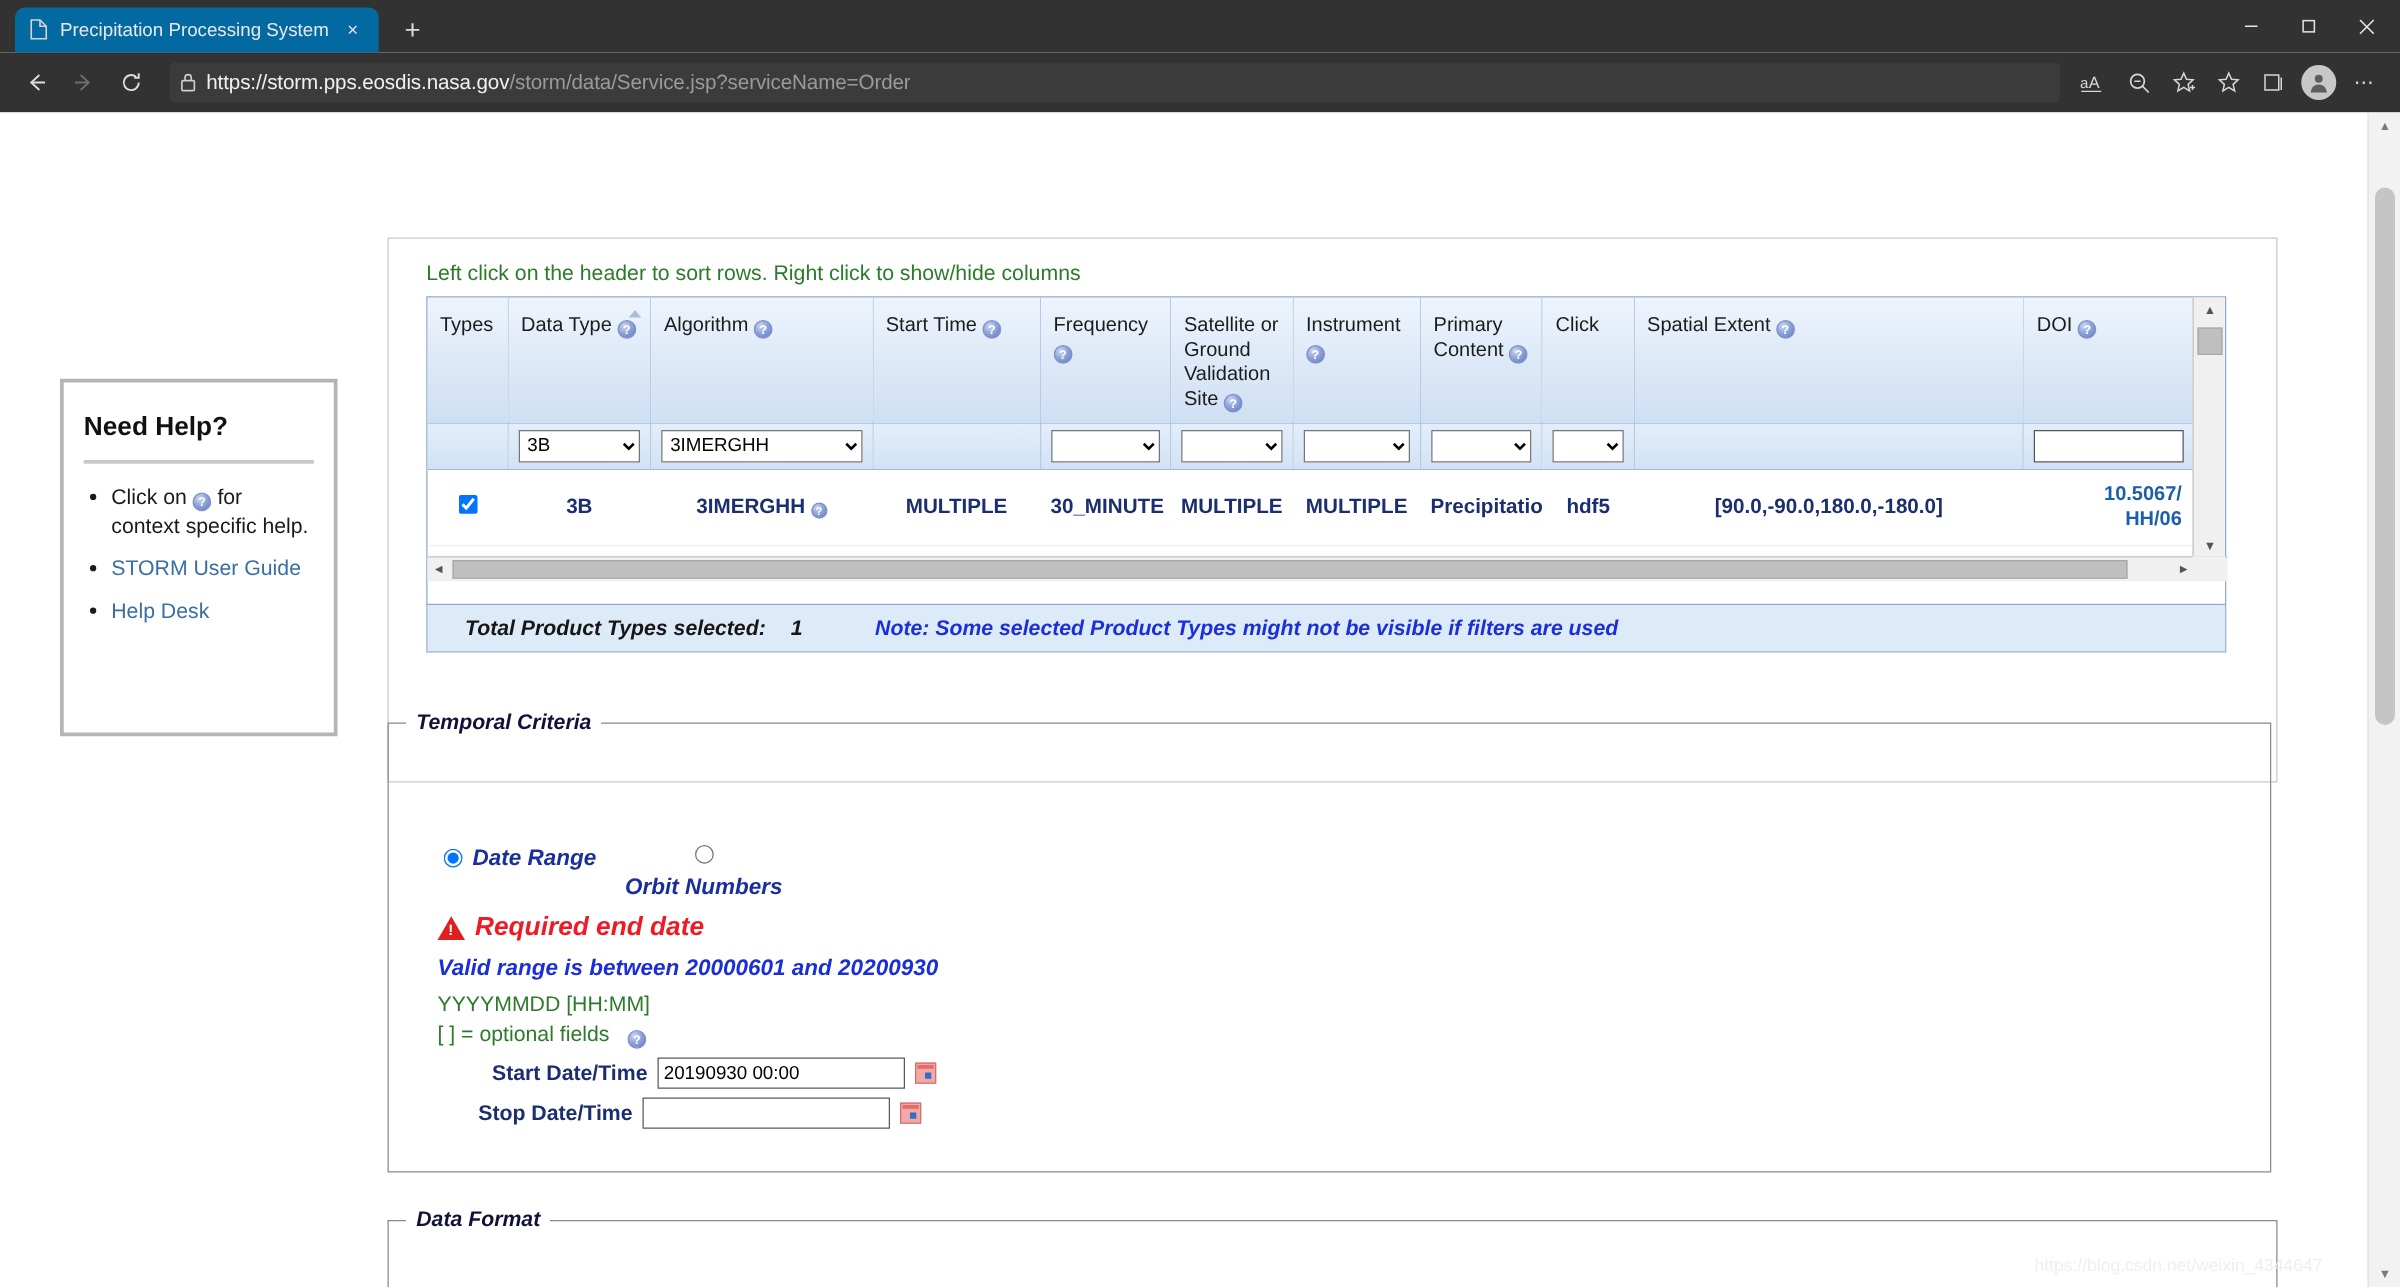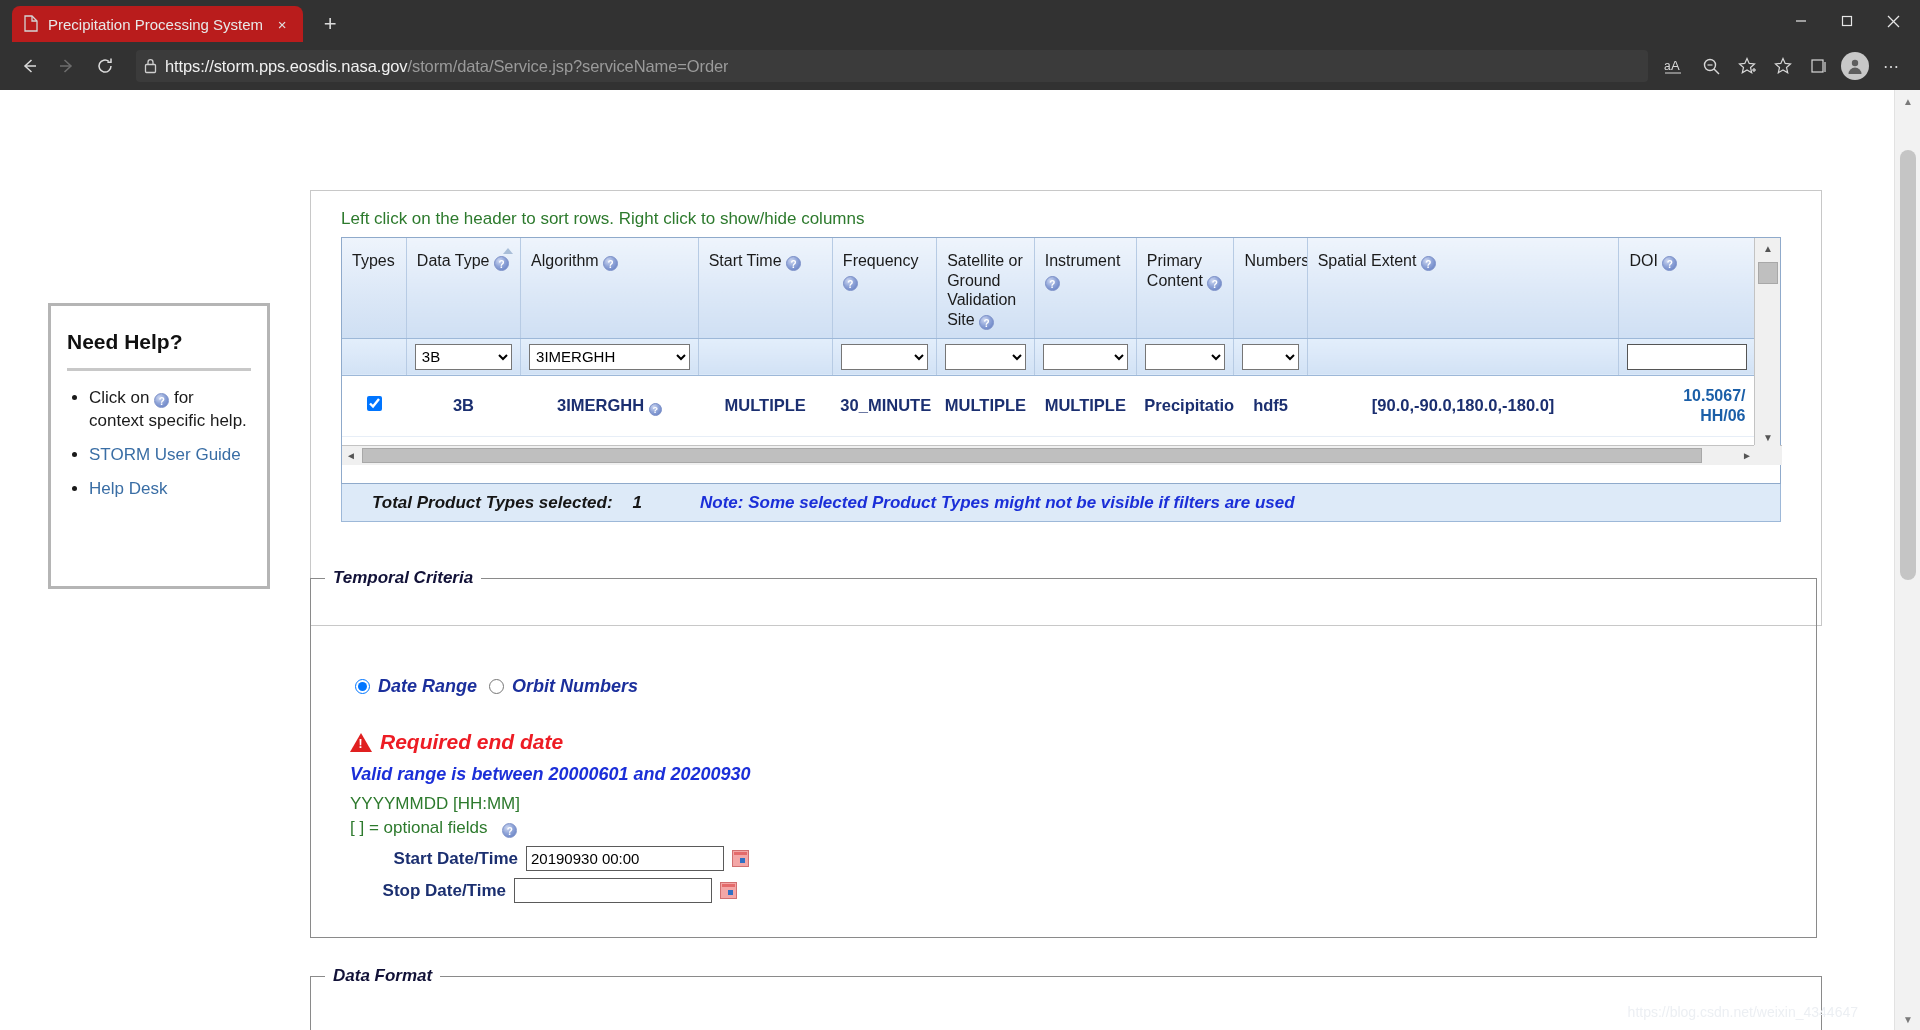--- a/index.html
+++ b/index.html
@@ -14,21 +14,21 @@
   
   .browser { width: 1920px; height: 1030px; position: relative; background: #ffffff; }
 
   .titlebar {
     height: 42px; background: #323232; position: relative;
     display: flex; align-items: flex-end;
   }
   .tabstrip { display: flex; align-items: flex-end; height: 42px; padding-left: 12px; }
   .tab {
     display: flex; align-items: center; gap: 8px;
-    height: 36px; background: #b91c1c; color: #e9e9e9;
+    height: 36px; background: #0369a1; color: #e9e9e9;
     border-radius: 8px 8px 0 0; padding: 0 10px 0 12px;
     font-size: 15px; max-width: 300px; position: relative; text-align: center;
   }
   .tab-favicon {
     width: 16px; height: 18px; flex: 0 0 auto;
     position: relative;
   }
   .tab-favicon svg { display:block; }
   .tab-title {
     white-space: nowrap; overflow: hidden; text-overflow: clip;
@@ -475,21 +475,21 @@
               <thead>
                 <tr>
                   <th><span>Types</span></th>
                   <th><span class="sort-caret"></span><span>Data Type</span> <span class="qmark">?</span></th>
                   <th><span>Algorithm</span> <span class="qmark">?</span></th>
                   <th><span>Start Time</span> <span class="qmark">?</span></th>
                   <th><span>Frequency</span> <span class="qmark">?</span></th>
                   <th><span>Satellite or Ground Validation Site</span> <span class="qmark">?</span></th>
                   <th><span>Instrument</span> <span class="qmark">?</span></th>
                   <th><span>Primary Content</span> <span class="qmark">?</span></th>
-                  <th><span>Numbers</span></th>
+                  <th><span>Click</span></th>
                   <th><span>Spatial Extent</span> <span class="qmark">?</span></th>
                   <th><span>DOI</span> <span class="qmark">?</span></th>
                 </tr>
               </thead>
               <tbody>
                 <tr class="filter-row">
                   <td></td>
                   <td>
                     <select class="f">
                       <option>3B</option>
@@ -560,21 +560,21 @@
       </div>
 
       <fieldset class="sec sec-temporal">
         <legend>Temporal Criteria</legend>
       </fieldset>
 
       <div class="radio-line" style="left:355px; top:586px;">
         <input class="rb" type="radio" name="temporal-mode" checked="" style="">
         <label>Date Range</label>
       </div>
-      <div class="radio-line" style="left:489px; top:586px;">
+      <div class="radio-line" style="left:500px; top:586px;flex-direction:column;">
         <input class="rb" type="radio" name="temporal-mode" style="">
         <label>Orbit Numbers</label>
       </div>
 
       <div class="alert-line">
         <span class="alert-tri"></span>
         <span class="alert-text">Required end date</span>
       </div>
       <div class="valid-range">Valid range is between 20000601 and 20200930</div>
       <div class="fmt-hint">

